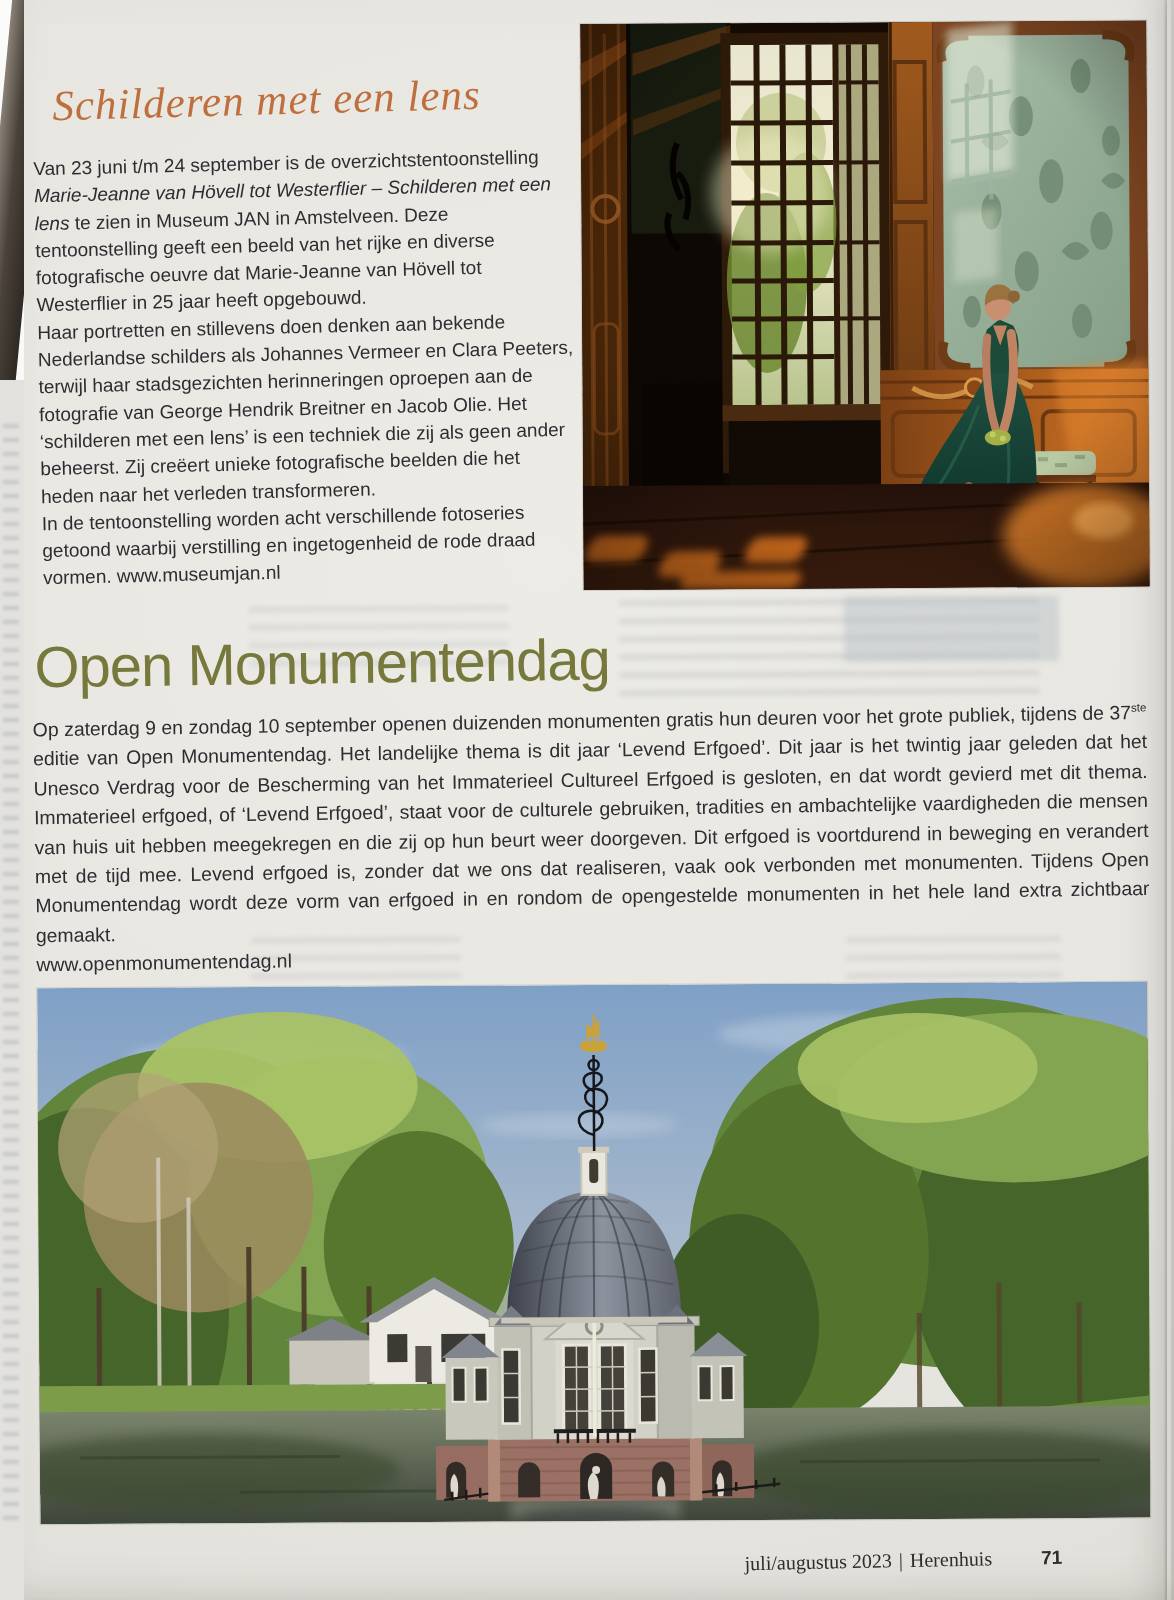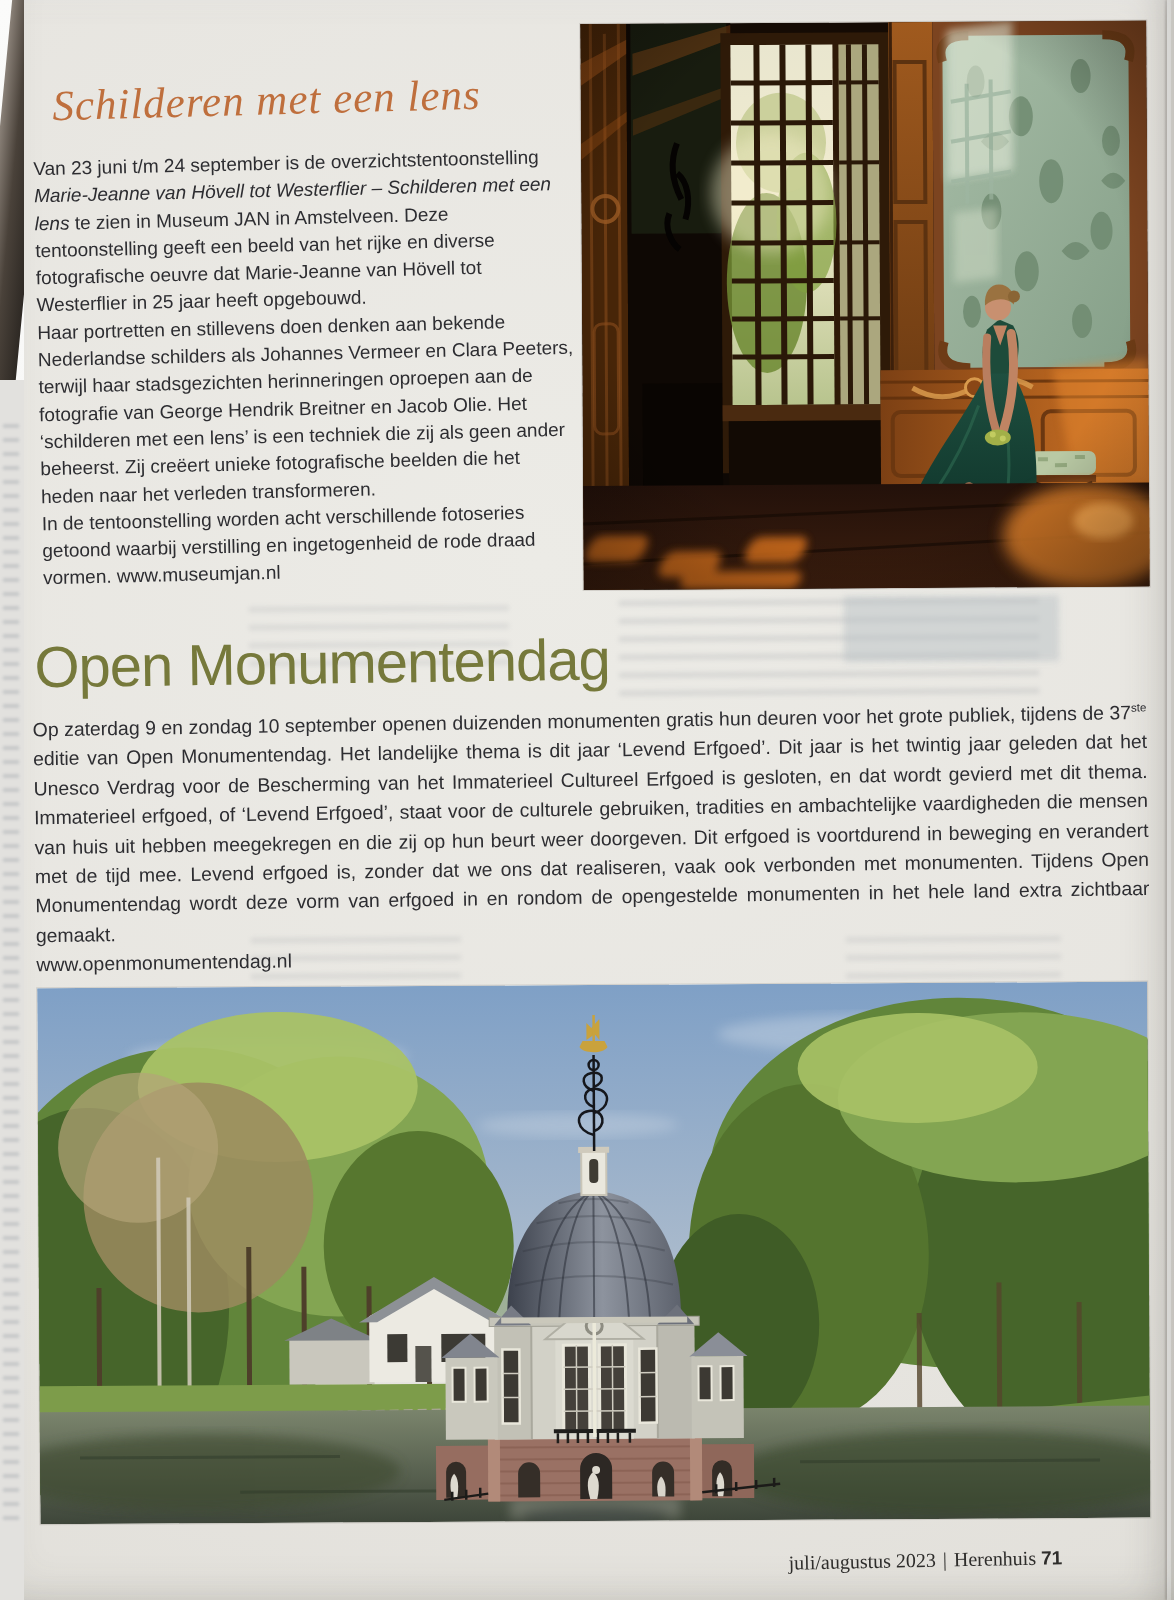--- a/index.html
+++ b/index.html
@@ -55,21 +55,21 @@
   sup{font-size:.6em;vertical-align:super;line-height:0;}
 
   
   .photo-monument{position:absolute;left:36px;top:985px;width:1110px;height:536px;box-shadow:0 0 0 1px rgba(60,50,40,.12);}
   .photo-monument svg{display:block;width:100%;height:100%;}
 
   
   .footer{position:absolute;right:116px;bottom:26px;font-family:"Liberation Serif",serif;
     font-size:20px;color:#2e2d2b;transform:rotate(-.8deg);}
   .footer .sep{margin:0 7px;}
-  .footer .pagenum{font-family:"Liberation Sans",sans-serif;font-weight:700;font-size:19px;}
+  .footer .pagenum{font-family:"Liberation Sans",sans-serif;font-weight:700;font-size:19px;margin-left:44px;}
 </style>
 </head>
 <body>
 
 <div class="canvas">
 
   <div class="spine-edge"></div>
   <div class="edge-strip">
     <div class="edge-marks"></div>
   </div>

